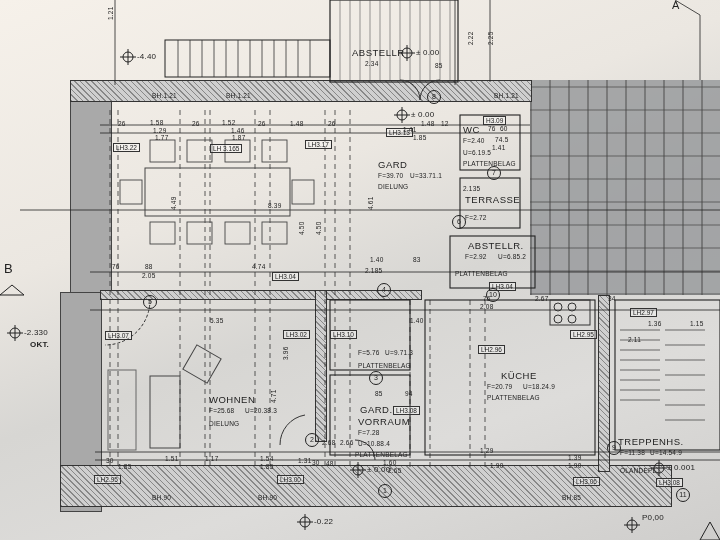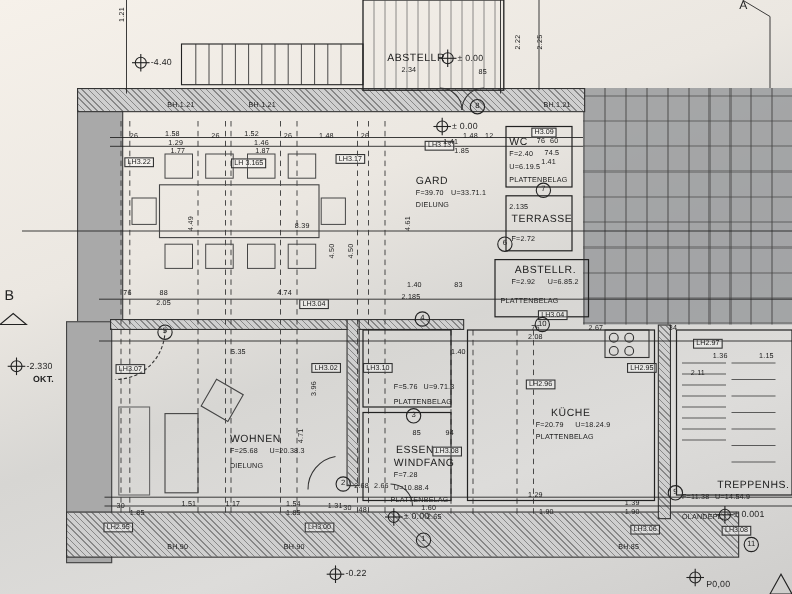--- a/index.html
+++ b/index.html
@@ -198,21 +198,21 @@
   <span class="lbl" style="left:672px;top:0px;font-size:11px;">A</span>
 
   <span class="lbl" style="left:137px;top:53px;">-4.40</span>
   <span class="lbl" style="left:416px;top:49px;">± 0.00</span>
   <span class="lbl" style="left:411px;top:111px;">± 0.00</span>
   <span class="lbl" style="left:24px;top:329px;">-2.330</span>
   <span class="lbl" style="left:30px;top:341px;font-weight:bold;">OKT.</span>
   <span class="lbl" style="left:314px;top:518px;">-0.22</span>
   <span class="lbl" style="left:367px;top:466px;">± 0.00</span>
   <span class="lbl" style="left:667px;top:464px;">± 0.001</span>
-  <span class="lbl" style="left:642px;top:528px;">P0,00</span>
+  <span class="lbl" style="left:642px;top:514px;">P0,00</span>
 
   <span class="lbl small" style="left:105px;top:10px;transform:rotate(-90deg);">1.21</span>
   <span class="lbl small" style="left:465px;top:35px;transform:rotate(-90deg);">2.22</span>
   <span class="lbl small" style="left:485px;top:35px;transform:rotate(-90deg);">2.25</span>
   <span class="lbl small" style="left:435px;top:63px;">85</span>
   <span class="lbl small" style="left:365px;top:61px;">2.34</span>
 
   <span class="lbl room-name" style="left:352px;top:48px;">ABSTELLR</span>
 
   <span class="lbl room-name" style="left:378px;top:160px;">GARD</span>
@@ -235,32 +235,32 @@
 
   <span class="lbl room-name" style="left:209px;top:395px;">WOHNEN</span>
   <span class="lbl small" style="left:209px;top:408px;">F=25.68</span>
   <span class="lbl small" style="left:245px;top:408px;">U=20.38.3</span>
   <span class="lbl small" style="left:209px;top:421px;">DIELUNG</span>
 
   <span class="lbl small" style="left:358px;top:350px;">F=5.76</span>
   <span class="lbl small" style="left:385px;top:350px;">U=9.71.3</span>
   <span class="lbl small" style="left:358px;top:363px;">PLATTENBELAG</span>
 
-  <span class="lbl room-name" style="left:360px;top:405px;">ESSEN.</span>
-  <span class="lbl room-name" style="left:358px;top:417px;">WINDFANG</span>
+  <span class="lbl room-name" style="left:360px;top:405px;">GARD.</span>
+  <span class="lbl room-name" style="left:358px;top:417px;">VORRAUM</span>
   <span class="lbl small" style="left:358px;top:430px;">F=7.28</span>
   <span class="lbl small" style="left:358px;top:441px;">U=10.88.4</span>
   <span class="lbl small" style="left:355px;top:452px;">PLATTENBELAG</span>
 
   <span class="lbl room-name" style="left:487px;top:371px;margin-left:14px;">KÜCHE</span>
   <span class="lbl small" style="left:487px;top:384px;">F=20.79</span>
   <span class="lbl small" style="left:523px;top:384px;">U=18.24.9</span>
   <span class="lbl small" style="left:487px;top:395px;">PLATTENBELAG</span>
 
-  <span class="lbl room-name" style="left:652px;top:437px;">TREPPENHS.</span>
+  <span class="lbl room-name" style="left:618px;top:437px;">TREPPENHS.</span>
   <span class="lbl small" style="left:620px;top:450px;">F=11.38</span>
   <span class="lbl small" style="left:650px;top:450px;">U=14.54.9</span>
   <span class="lbl small" style="left:620px;top:468px;">OLANDEPL.</span>
 
   <span class="tag" style="left:113px;top:143px;">LH3.22</span>
   <span class="tag" style="left:210px;top:144px;">LH 3.165</span>
   <span class="tag" style="left:305px;top:140px;">LH3.17</span>
   <span class="tag" style="left:386px;top:128px;">LH3.13</span>
   <span class="tag" style="left:483px;top:116px;">H3.09</span>
   <span class="tag" style="left:272px;top:272px;">LH3.04</span>

